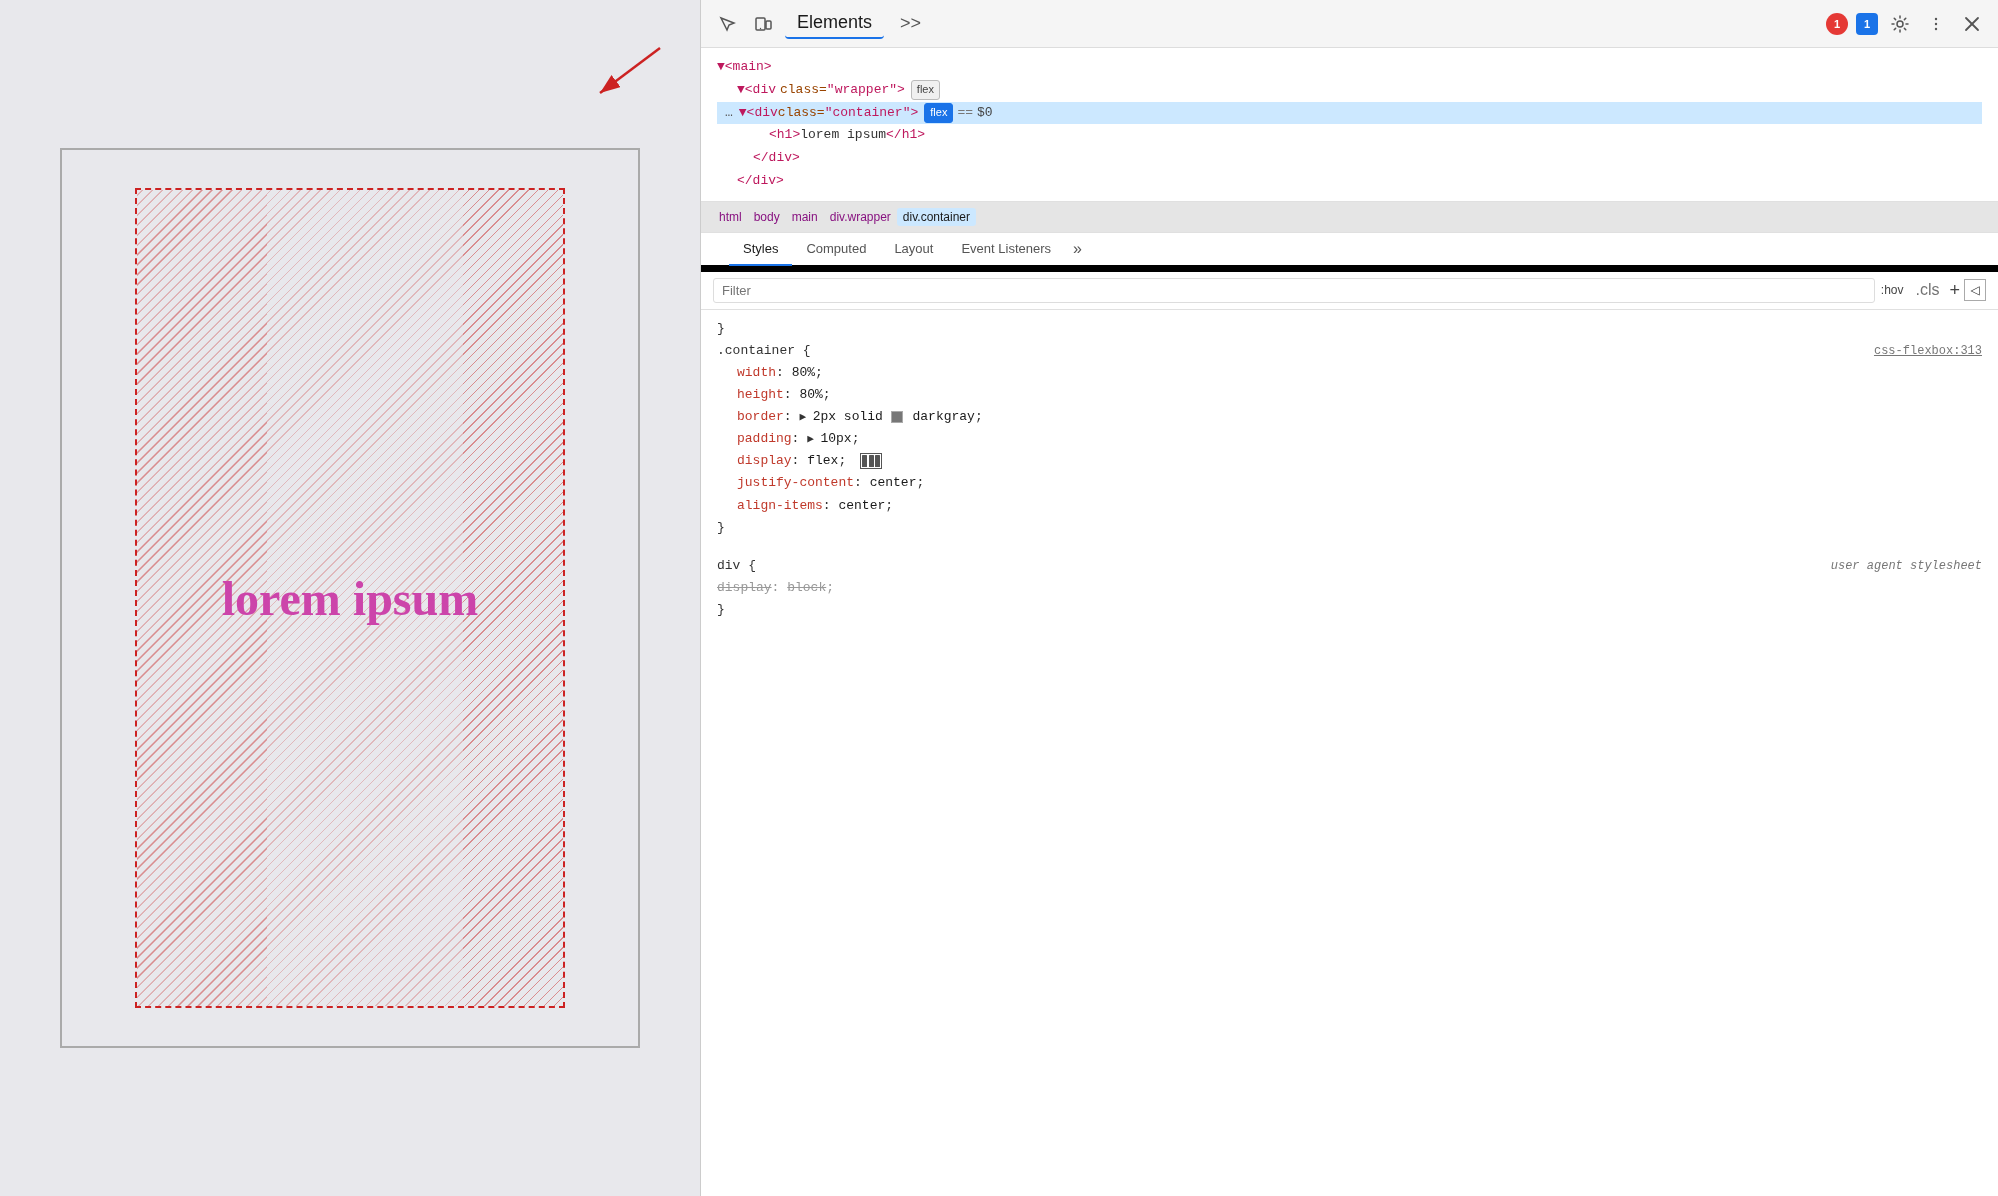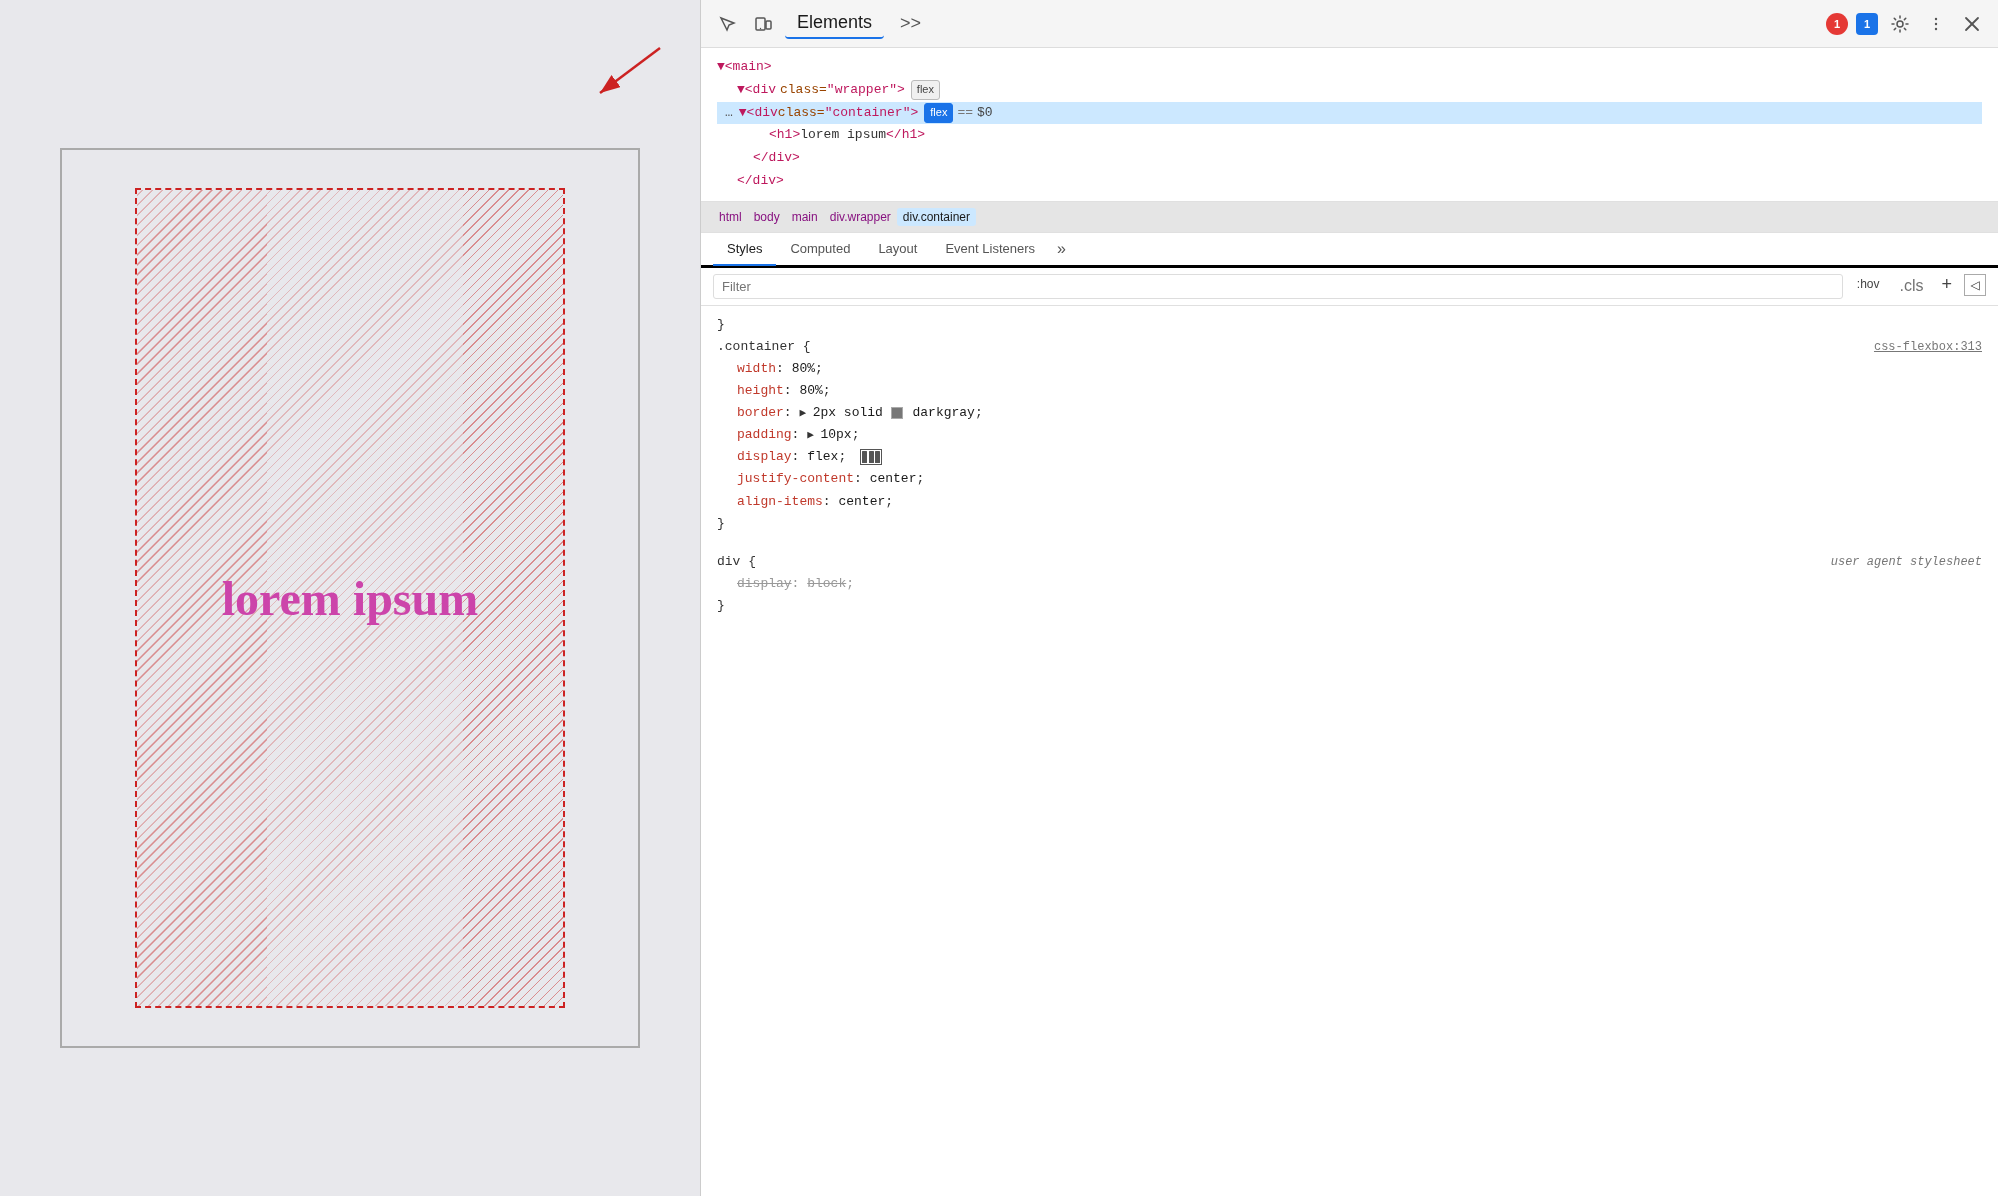--- a/index.html
+++ b/index.html
@@ -252,22 +252,22 @@
     }
     .breadcrumb-item.active {
       background: #cce8ff;
       color: #1a1a1a;
     }
 
     
     .panel-tabs {
       display: flex;
       align-items: center;
-      border-bottom: 3px solid #000000;
-      padding: 0 12px;
+      border-bottom: 7px solid #000000;
+      padding: 0 28px;
       flex-shrink: 0;
       background: #fff;
     }
 
     .panel-tab {
       padding: 8px 14px;
       font-size: 13px;
       color: #555;
       cursor: pointer;
       border-bottom: 2px solid transparent;
@@ -281,24 +281,23 @@
     .panel-tab-more {
       color: #555;
       font-size: 16px;
       padding: 4px 8px;
       cursor: pointer;
     }
 
     
     .filter-bar {
       display: flex;
-      align-items: flex-start;
+      align-items: center;
       padding: 6px 12px;
       border-bottom: 1px solid #e0e0e0;
-      gap: 8px;
       flex-shrink: 0;
       background: #fff;
     }
 
     .filter-input {
       flex: 1;
       border: 1px solid #ddd;
       padding: 4px 8px;
       font-size: 13px;
       border-radius: 3px;
@@ -594,21 +593,21 @@
         </div>
       </div>
       <div><span class="rule-brace">}</span></div>
     </div>
 
     <div class="rule-block">
       <div style="display:flex; justify-content:space-between; align-items:baseline;">
         <span class="rule-selector">div {</span>
         <span class="rule-source" style="text-decoration:none; cursor:default; font-style:italic;">user agent stylesheet</span>
       </div>
-      <div style="margin-left:20px;">
+      <div style="">
         <div>
           <span class="rule-prop strikethrough" style="text-decoration: line-through; color:#999;">display</span><span class="rule-colon" style="color:#999;">: </span><span class="rule-value strikethrough" style="text-decoration: line-through; color:#999;">block</span><span class="rule-colon" style="color:#999;">;</span>
         </div>
       </div>
       <div><span class="rule-brace">}</span></div>
     </div>
 
   </div>
 
 </div>

